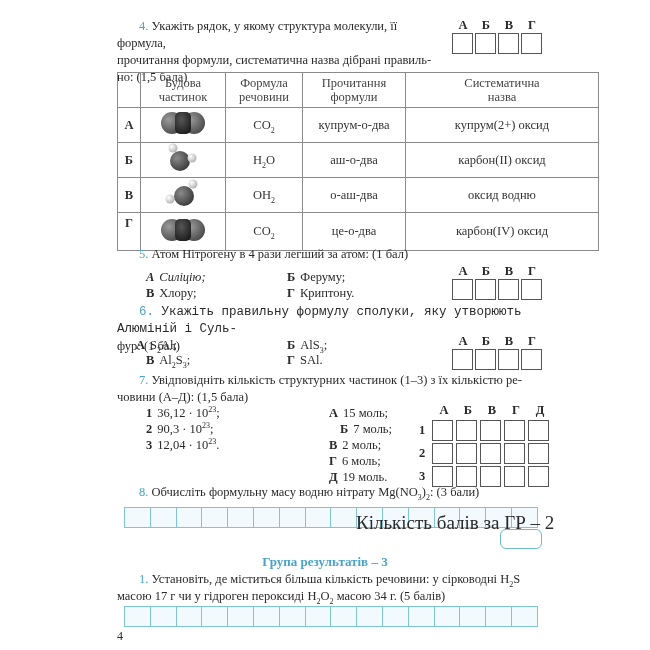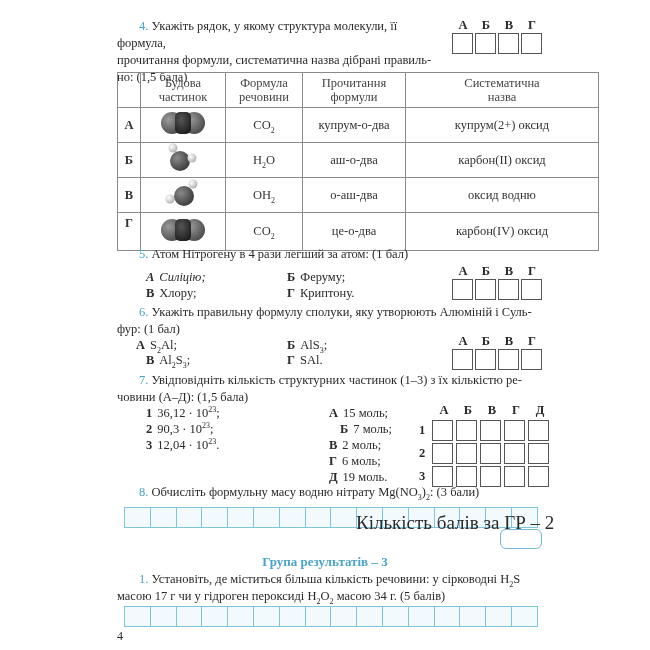--- a/index.html
+++ b/index.html
@@ -190,21 +190,21 @@
   </div>
   <div class="boxes">
     <div class="box"></div>
     <div class="box"></div>
     <div class="box"></div>
     <div class="box"></div>
   </div>
 </div>
 
 <div class="abs p" style="left:117px; top:304px; width:420px;">
-  <div style="text-indent:22px;"><span class="num">6.</span> <span>Укажіть правильну формулу сполуки, яку утворюють Алюміній і Суль-</span></div>
+  <div style="text-indent:22px;font-family:Liberation Mono, monospace;"><span class="num">6.</span> <span>Укажіть правильну формулу сполуки, яку утворюють Алюміній і Суль-</span></div>
   <div><span>фур: (</span><span class="it">1 бал</span><span>)</span></div>
 </div>
 <div class="opt" style="left:136px; top:338px;"><b>А</b><span>S</span><sub>2</sub><span>Al;</span></div>
 <div class="opt" style="left:287px; top:338px;"><b>Б</b><span>AlS</span><sub>3</sub><span>;</span></div>
 <div class="opt" style="left:146px; top:353px;"><b>В</b><span>Al</span><sub>2</sub><span>S</span><sub>3</sub><span>;</span></div>
 <div class="opt" style="left:287px; top:353px;"><b>Г</b><span>SAl.</span></div>
 
 <div class="abs ansgrid" style="left:452px; top:334px;">
   <div class="hdr">
     <span>А</span>

